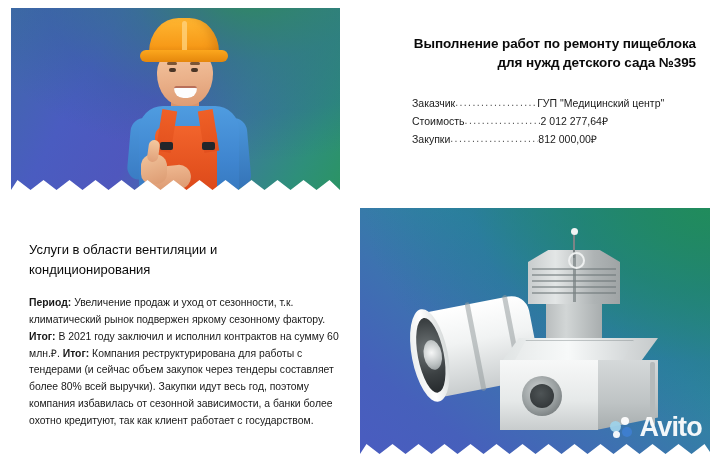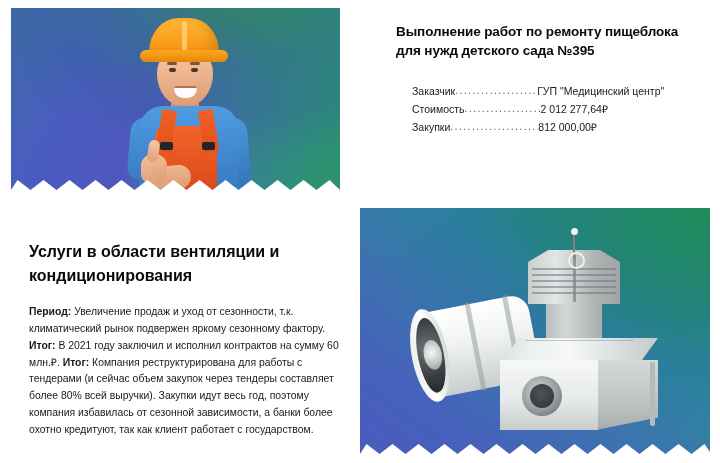--- a/index.html
+++ b/index.html
@@ -190,22 +190,23 @@
     width: 11px; height: 22px;
     background: linear-gradient(180deg, #f4c89f 0%, #e0a079 100%);
     border-radius: 6px;
     transform: rotate(8deg);
   }
 
   
   #case-brief {
     position: absolute;
     left: 396px;
-    top: 22px;
+    top: 34px;
     width: 300px;
+    text-align: right;
   }
   #case-brief .title {
     font-size: 13.5px;
     font-weight: bold;
     color: #0a0a0a;
     line-height: 1.42;
     letter-spacing: -0.1px;
     margin: 0 0 22px 0;
   }
   .spec-list {
@@ -240,22 +241,22 @@
   .spec-row.k4 .spec-dots { max-width: 30px; }
 
   
   #services-block {
     position: absolute;
     left: 29px;
     top: 240px;
     width: 312px;
   }
   #services-block .sec-title {
-    font-size: 16px;
-    font-weight: bold;
+    font-size: 13px;
+    font-weight: normal;
     color: #0a0a0a;
     line-height: 1.5;
     margin: 0 0 16px 0;
   }
   .para {
     font-size: 10.4px;
     color: #181818;
     line-height: 1.62;
     margin: 0;
   }
@@ -571,19 +572,28 @@
         <span class="bf-top"></span>
         <span class="bf-panel"></span>
         <span class="bf-side"></span>
         <span class="bf-face"></span>
         <span class="bf-port"></span>
         <span class="bf-rail"></span>
       </div>
 
     </div>
 
+    <div class="avito">
+      <span class="avito-dots">
+        <i class="d1"></i>
+          <i class="d2"></i>
+          <i class="d3"></i>
+          <i class="d4"></i>
+      </span>
+      <span class="avito-word">Avito</span>
+    </div>
 
     <svg class="zigzag-svg" viewBox="0 0 350 13" preserveAspectRatio="none">
       <path d="M0,13 L0,11 L6.5,1 L19.5,11 L32.5,1 L45.5,11 L58.5,1 L71.5,11 L84.5,1 L97.5,11 L110.5,1 L123.5,11 L136.5,1 L149.5,11 L162.5,1 L175.5,11 L188.5,1 L201.5,11 L214.5,1 L227.5,11 L240.5,1 L253.5,11 L266.5,1 L279.5,11 L292.5,1 L305.5,11 L318.5,1 L331.5,11 L344.5,1 L350,9 L350,13 Z" fill="#ffffff"></path>
     </svg>
   </div>
 
 </div>
 
 </body></html>

